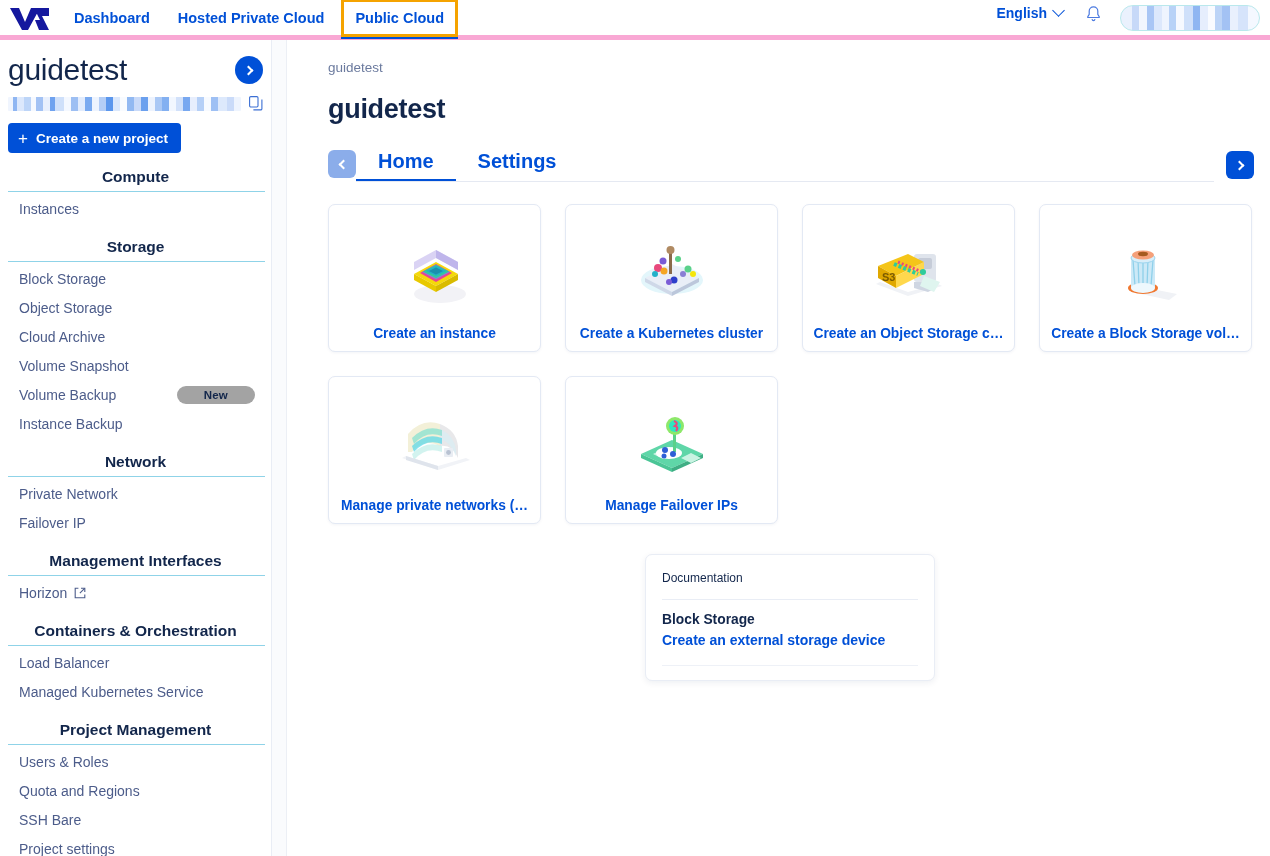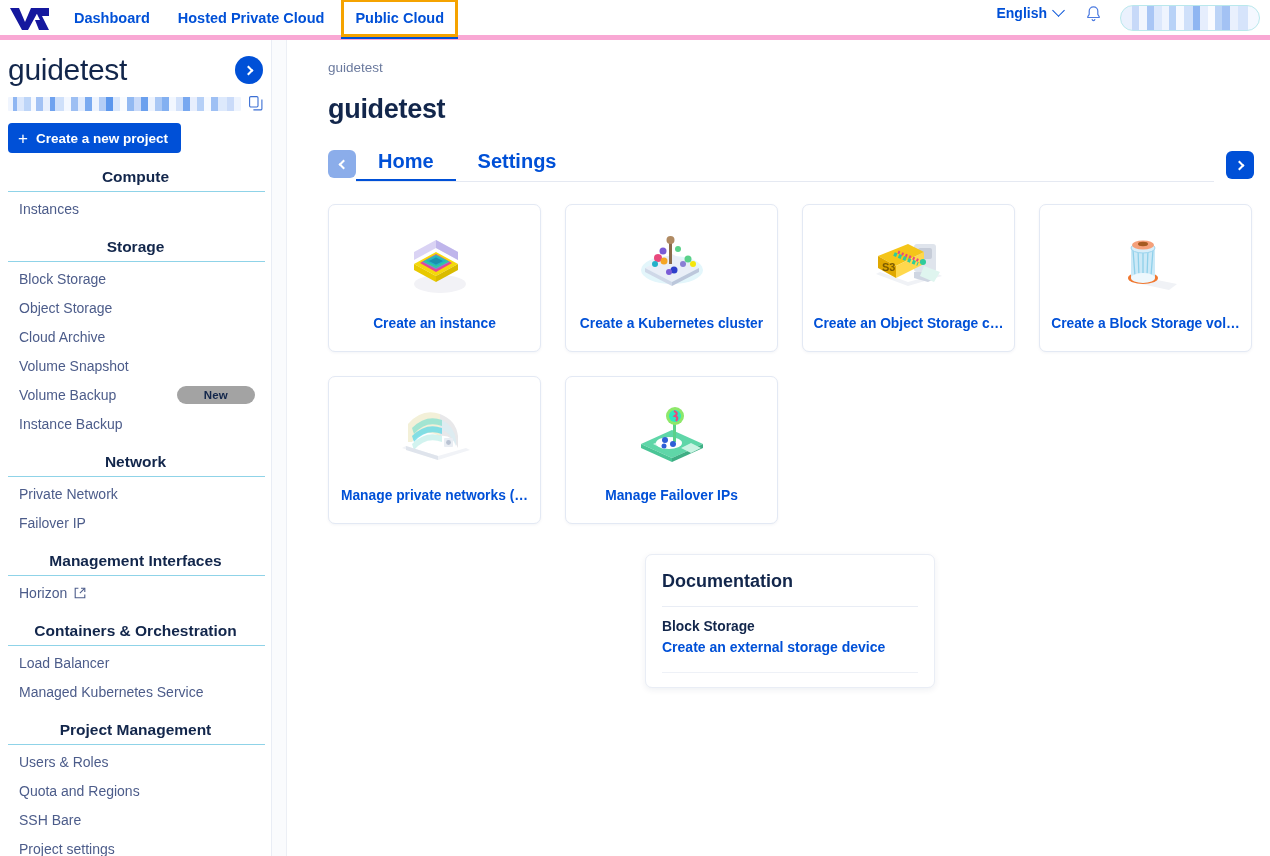--- a/index.html
+++ b/index.html
@@ -181,39 +181,39 @@
 
   .cards-grid {
     display: grid; grid-template-columns: repeat(4, 213px);
     gap: 24px; margin-top: 22px;
   }
   .card {
     height: 148px; background: #fff;
     border: 1px solid #e3e9f4; border-radius: 7px;
     box-shadow: 0 1px 3px rgba(20,40,90,0.05);
     display: flex; flex-direction: column;
-    align-items: center; justify-content: flex-start;
+    align-items: center; justify-content: center;
     padding-top: 18px; cursor: pointer; overflow: hidden; gap: 13px;
   }
   .card-art { height: 78px; display: flex; align-items: center;
               justify-content: center; }
   .card-label {
     font-size: 13.8px; font-weight: 700; color: #0050d7;
     text-align: center; white-space: nowrap; margin-top: 2px;
     max-width: 195px; overflow: hidden; text-overflow: ellipsis;
   }
 
   .doc-panel {
     margin-top: 30px; margin-left: 317px;
     width: 290px; background: #fff;
     border: 1px solid #e9edf5; border-radius: 7px;
     box-shadow: 0 2px 6px rgba(20,40,90,0.07);
     padding: 16px 16px 8px 16px;
   }
-  .doc-title { font-size: 18px; font-weight: 700; color: #12264b; }
+  .doc-title { font-size: 12px; font-weight: 400; color: #12264b; }
   .doc-rule { height: 1px; background: #e9edf5; margin: 14px 0 12px 0; }
   .doc-cat { font-size: 13.8px; font-weight: 700; color: #12264b; }
   .doc-link {
     font-size: 14px; font-weight: 700; color: #0050d7;
     margin-top: 5px; cursor: pointer; display: inline-block;
   }
   .doc-rule-b { height: 1px; background: #eef1f7; margin: 16px 0 6px 0; }
 </style>
 </head>
 <body>

